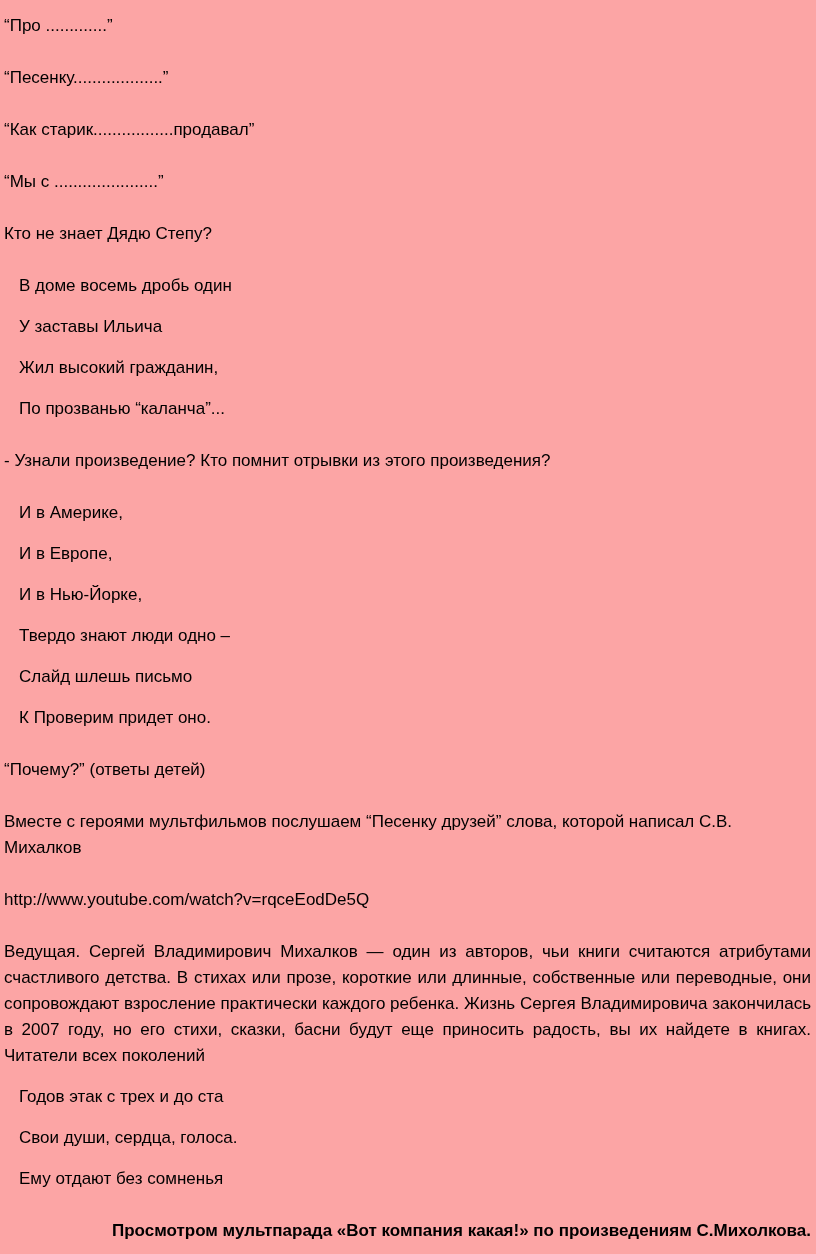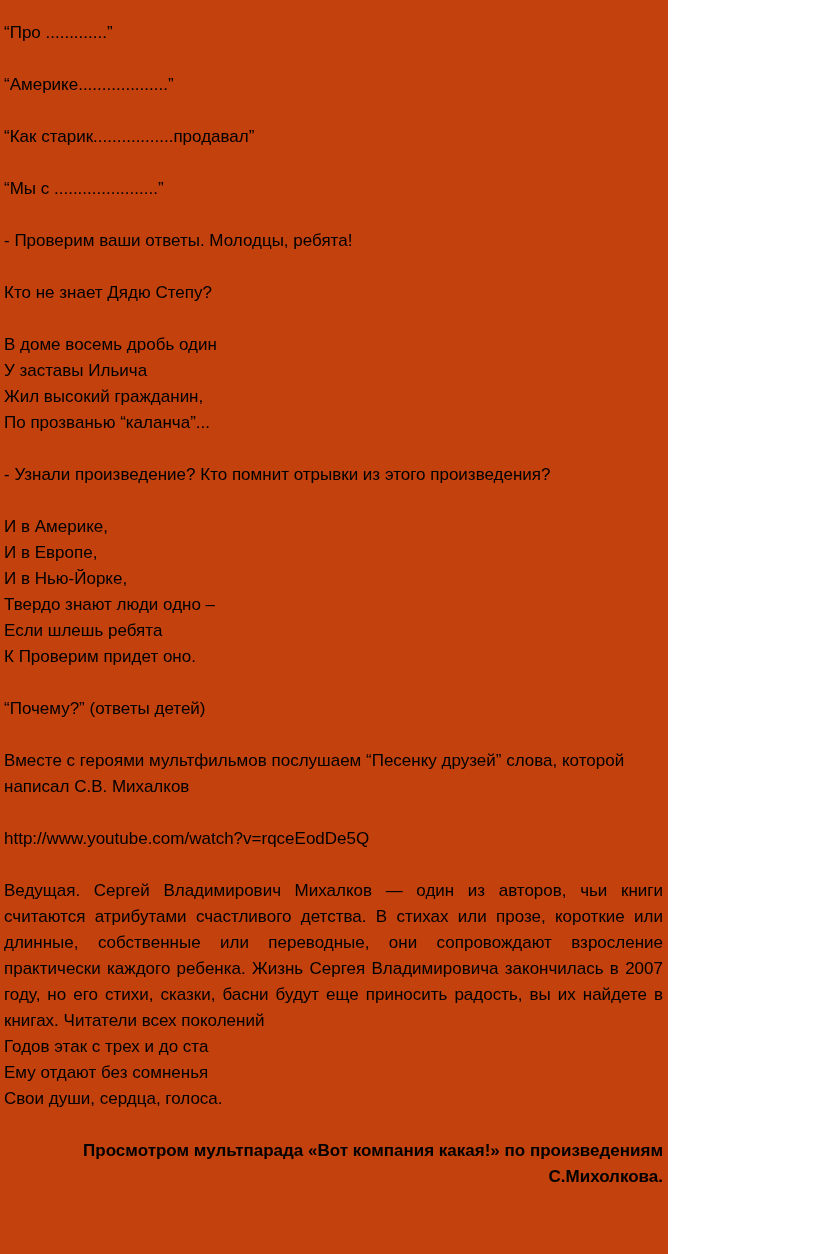--- a/index.html
+++ b/index.html
@@ -7,85 +7,84 @@
     padding: 0;
     background: #ffffff;
   }
   body {
     font-family: "Liberation Sans", sans-serif;
     font-size: 17px;
     line-height: 26px;
     color: #000000;
   }
   .page {
-    width: 668px;
+    width: 816px;
     min-height: 1254px;
     box-sizing: border-box;
-    padding: 20px 5px 10px 4px;
-    background: #c2410c;
+    padding: 13px 5px 10px 4px;
+    background: #fca5a5;
     overflow: hidden;
   }
   .para {
     margin: 0 0 26px 0;
   }
   .para:last-child {
     margin-bottom: 0;
   }
   .poem-line {
-    margin: 0;
+    margin: 15px;
   }
   .justified {
     text-align: justify;
   }
   .bold {
     font-weight: bold;
     text-align: right;
   }
 </style>
 </head>
 <body>
 
 <div class="page">
 
   <div class="para">“Про .............”</div>
-  <div class="para">“Америке...................”</div>
+  <div class="para">“Песенку...................”</div>
   <div class="para">“Как старик.................продавал”</div>
   <div class="para">“Мы с ......................”</div>
 
-  <div class="para">- Проверим ваши ответы. Молодцы, ребята!</div>
 
   <div class="para">Кто не знает Дядю Степу?</div>
 
 
   <div class="para">
     <div class="poem-line">В доме восемь дробь один</div>
     <div class="poem-line">У заставы Ильича</div>
     <div class="poem-line">Жил высокий гражданин,</div>
     <div class="poem-line">По прозванью “каланча”...</div>
   </div>
 
   <div class="para">- Узнали произведение? Кто помнит отрывки из этого произведения?</div>
 
   <div class="para">
     <div class="poem-line">И в Америке,</div>
     <div class="poem-line">И в Европе,</div>
     <div class="poem-line">И в Нью-Йорке,</div>
     <div class="poem-line">Твердо знают люди одно –</div>
-    <div class="poem-line">Если шлешь ребята</div>
+    <div class="poem-line">Слайд шлешь письмо</div>
     <div class="poem-line">К Проверим придет оно.</div>
   </div>
 
   <div class="para">“Почему?” (ответы детей)</div>
 
   <div class="para">Вместе с героями мультфильмов послушаем “Песенку друзей” слова, которой написал С.В. Михалков</div>
 
   <div class="para">http://www.youtube.com/watch?v=rqceEodDe5Q</div>
 
   <div class="para">
     <div class="justified">Ведущая. Сергей Владимирович Михалков — один из авторов, чьи книги считаются атрибутами счастливого детства. В стихах или прозе, короткие или длинные, собственные или переводные, они сопровождают взросление практически каждого ребенка. Жизнь Сергея Владимировича закончилась в 2007 году, но его стихи, сказки, басни будут еще приносить радость, вы их найдете в книгах. Читатели всех поколений</div>
     <div class="poem-line">Годов этак с трех и до ста</div>
+    <div class="poem-line">Свои души, сердца, голоса.</div>
     <div class="poem-line">Ему отдают без сомненья</div>
-    <div class="poem-line">Свои души, сердца, голоса.</div>
   </div>
 
   <div class="para bold">Просмотром мультпарада «Вот компания какая!» по произведениям С.Михолкова.</div>
 
 </div>
 
 </body></html>

